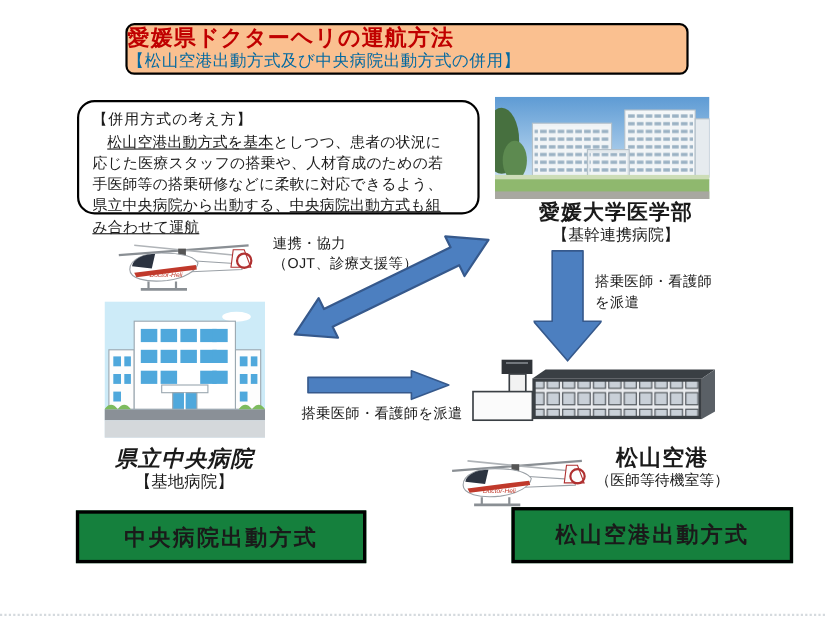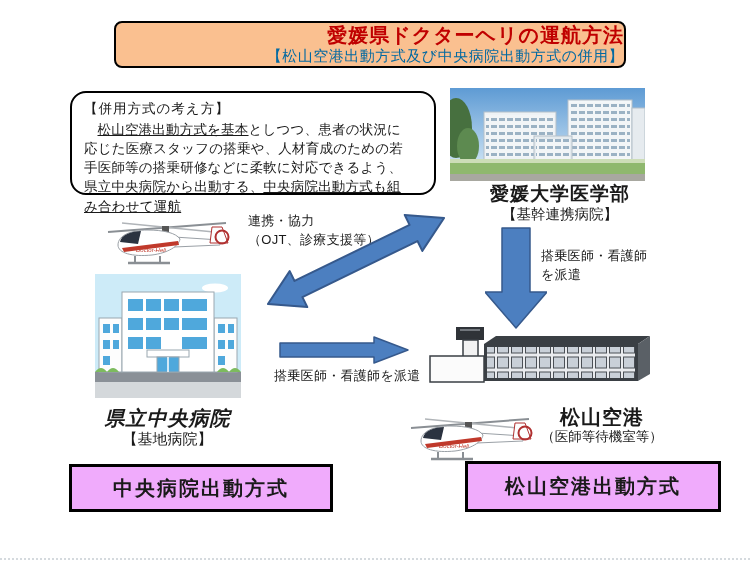--- a/index.html
+++ b/index.html
@@ -6,21 +6,21 @@
   .stage{
     position:relative;width:750px;height:563px;background:#ffffff;overflow:hidden;
     font-family:"Liberation Sans","DejaVu Sans",sans-serif;color:#1a1a1a;
   }
   .abs{position:absolute;}
 
   
   .title-box{
     left:114px;top:21px;width:512px;height:47px;box-sizing:border-box;
     background:#FAC090;border:2px solid #000;border-radius:8px;
-    display:flex;flex-direction:column;align-items:flex-end;justify-content:center;line-height:1.15;
+    display:flex;flex-direction:column;align-items:flex-start;justify-content:center;line-height:1.15;
   }
   .title-main{font-size:20px;font-weight:bold;color:#C00000;letter-spacing:1px;}
   .title-sub{font-size:15px;color:#0369a1;letter-spacing:0.5px;}
 
   
   .note-box{
     left:70px;top:91px;width:366px;height:104px;box-sizing:border-box;
     background:#fff;border:2px solid #000;border-radius:16px;padding:7px 24px 6px 12px;
   }
   .note-heading{font-size:13.5px;letter-spacing:1px;}
@@ -41,21 +41,21 @@
   .airport-caption .role{font-size:13.5px;}
 
   
   .small-note{font-size:13px;line-height:1.45;letter-spacing:0.3px;}
   .coop-text{left:248px;top:212px;}
   .harrow-text{left:274px;top:367px;}
   .varrow-text{left:541px;top:247px;}
 
   
   .method-box{
-    box-sizing:border-box;background:#f0abfc;border:3px solid #000;
+    box-sizing:border-box;background:#15803d;border:3px solid #000;
     display:flex;align-items:center;justify-content:center;
     font-size:20px;font-weight:bold;letter-spacing:2px;
   }
   .method-left{left:69px;top:464px;width:264px;height:48px;}
   .method-right{left:465px;top:461px;width:256px;height:51px;}
 
   .double-arrow{left:256px;top:238px;width:200px;height:46px;transform:rotate(-26deg);}
   .bottom-edge{left:0;top:558px;width:750px;height:0;border-top:2px dotted #d5dade;}
 </style>
 </head>

